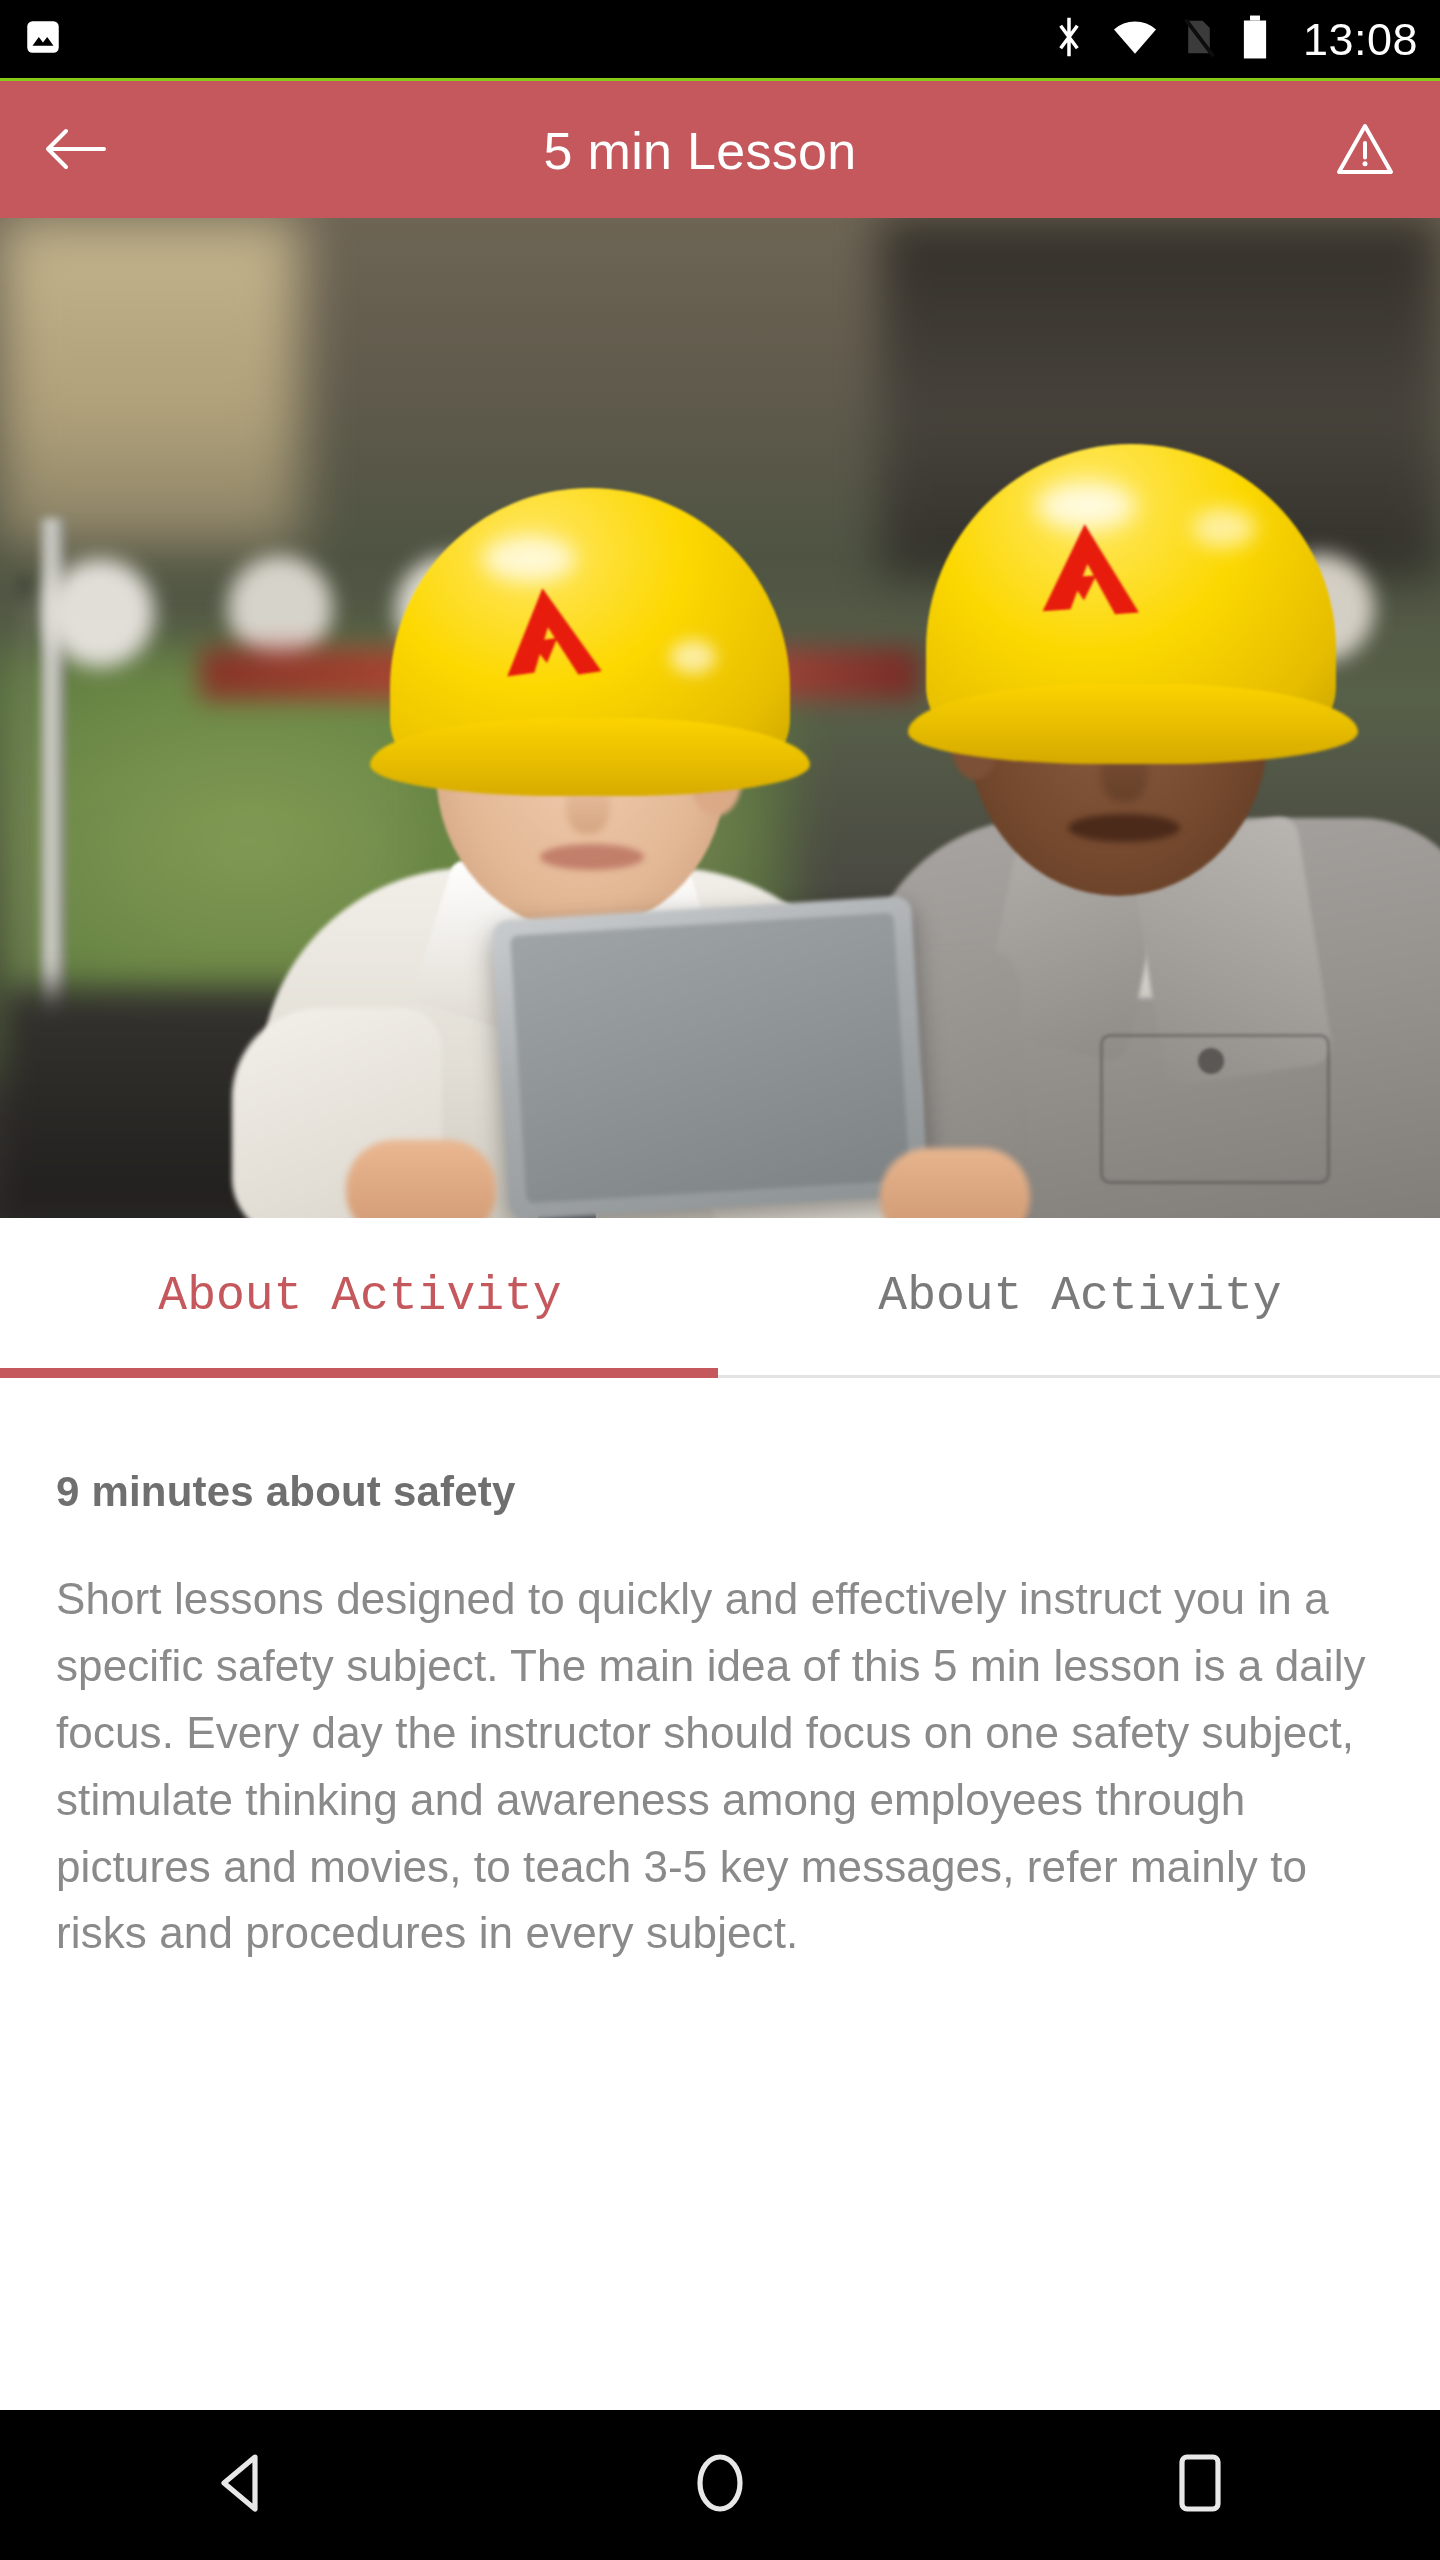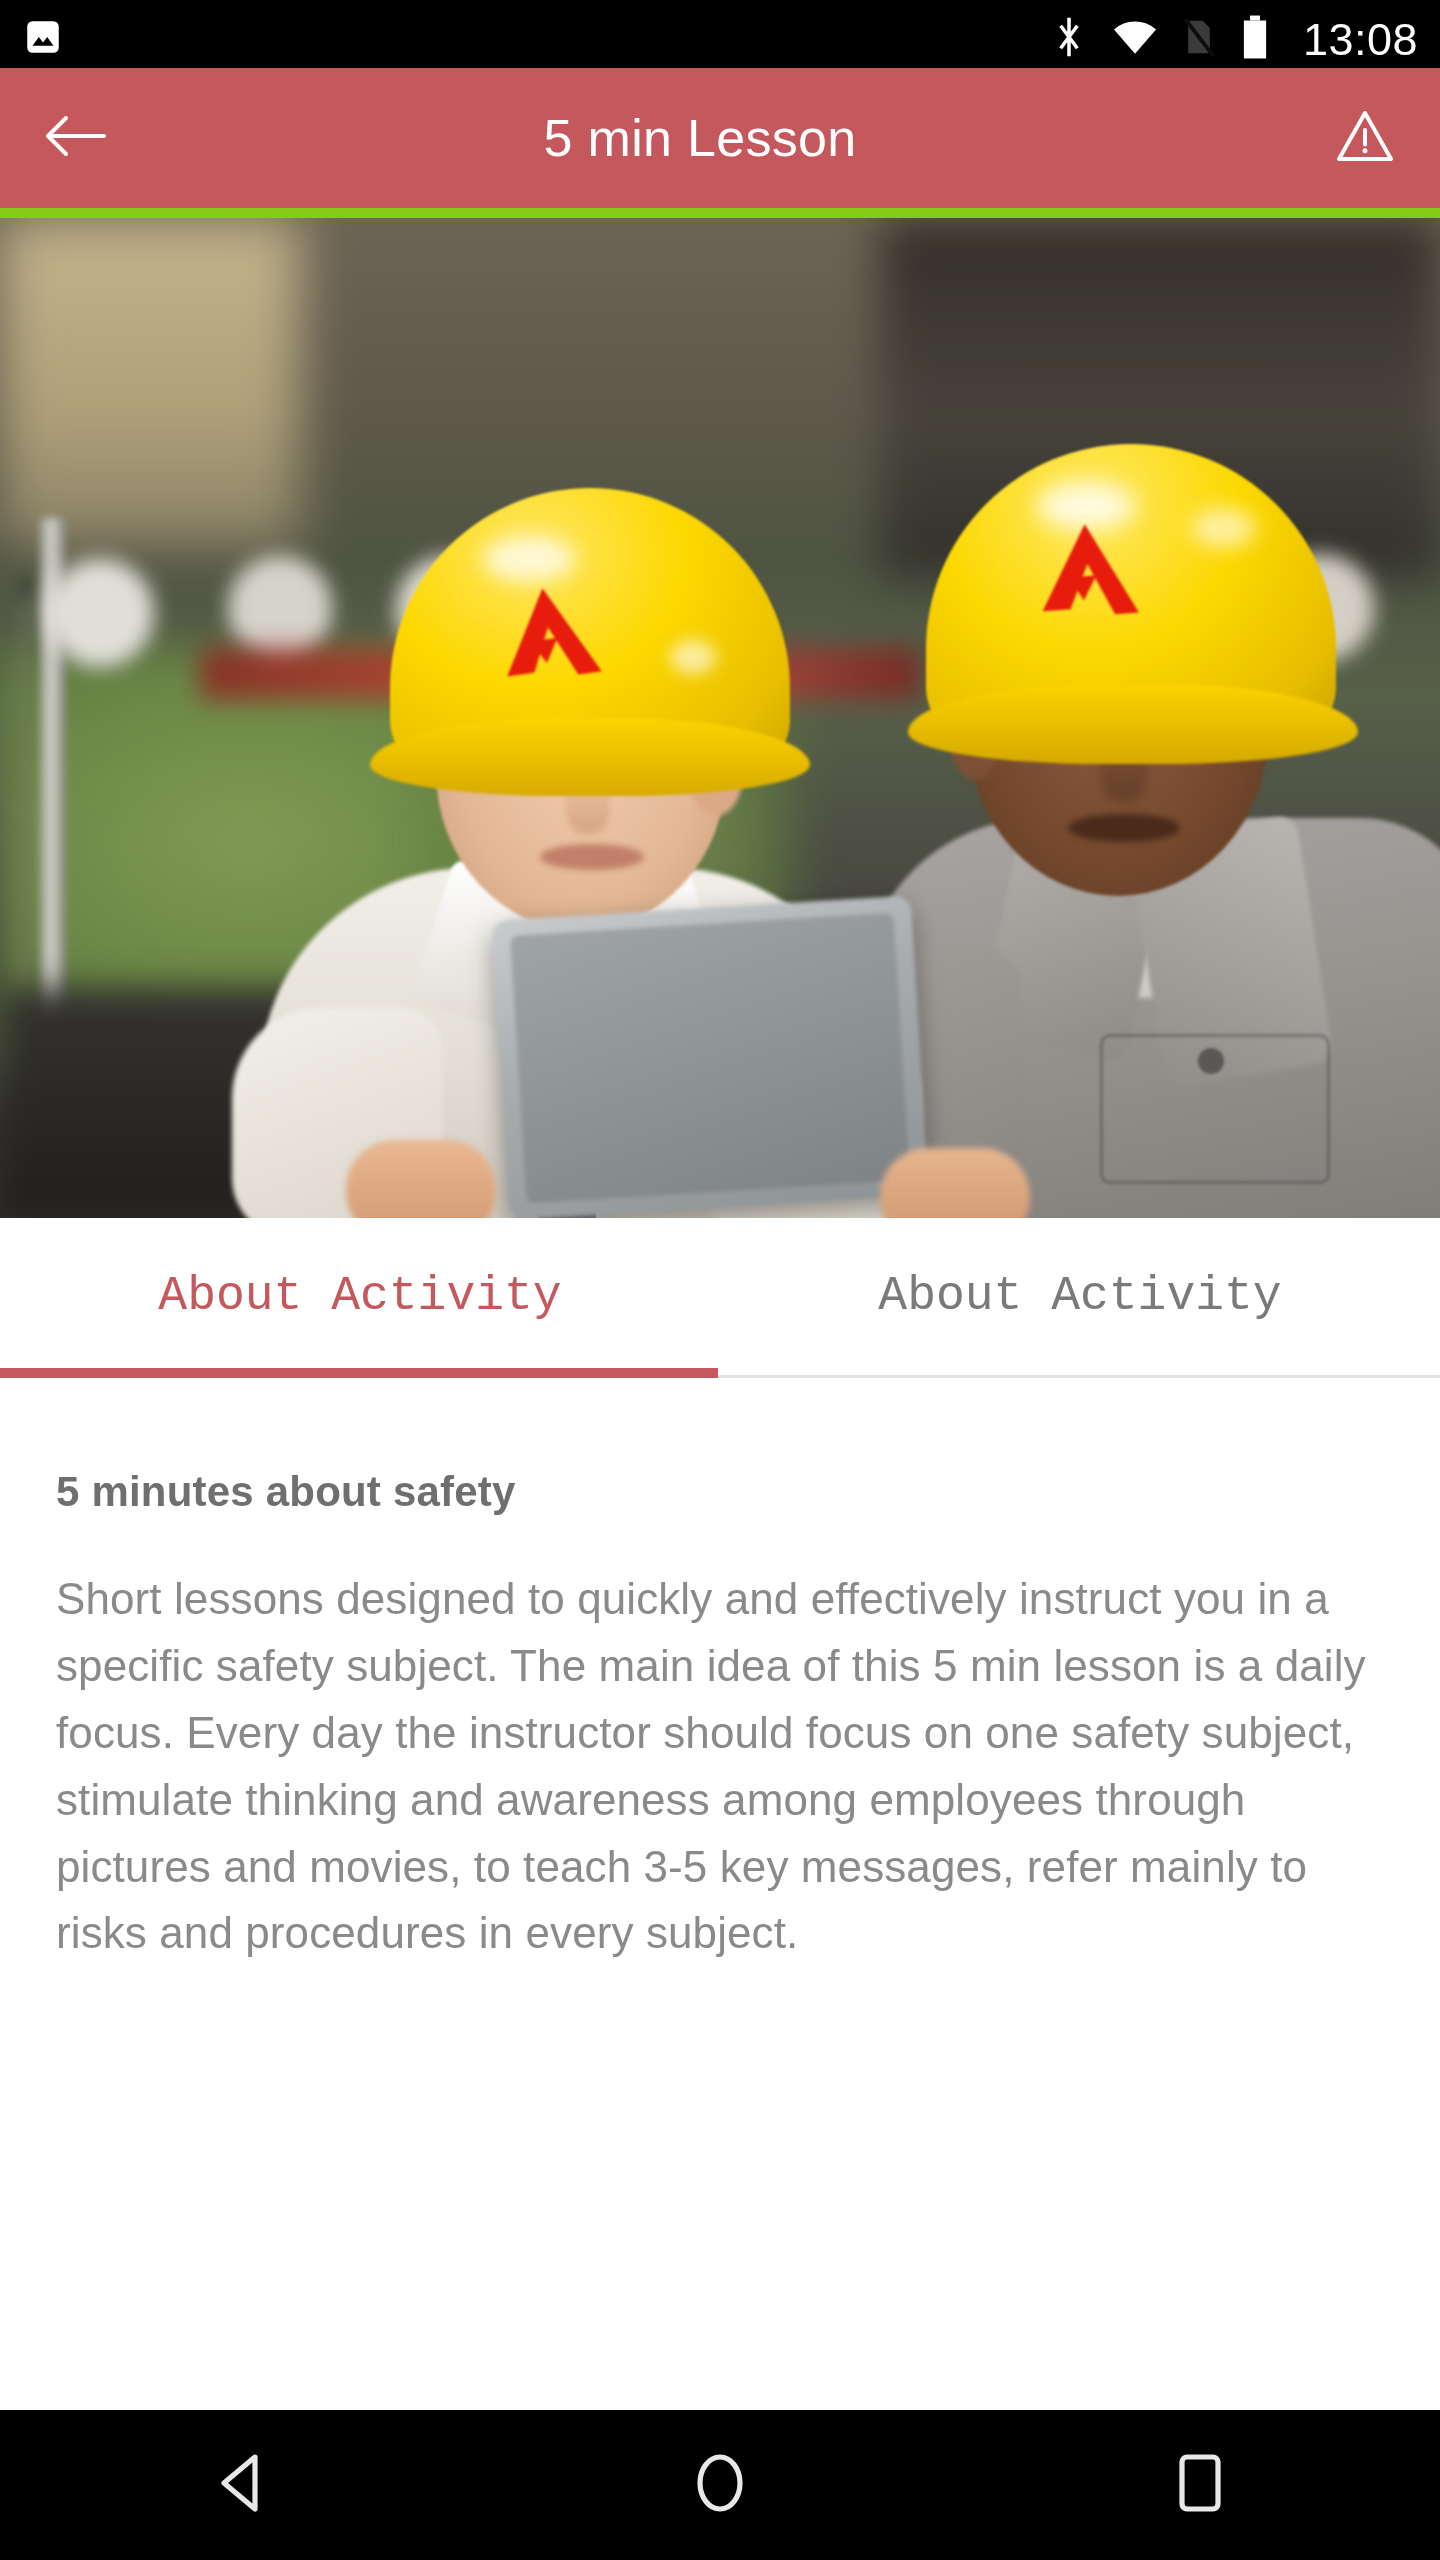--- a/index.html
+++ b/index.html
@@ -22,21 +22,21 @@
   .sb-right{ display:flex; align-items:center; gap:22px; }
   .sb-time{
     color:#fff; font-size:45px; letter-spacing:0.5px;
     font-family:"Liberation Sans", sans-serif;
     margin-left:10px; line-height:1;
   }
   .ic{ display:block; }
 
   
   .appbar{
-    position:absolute; top:68px; left:0; width:1440px; height:140px;
+    position:absolute; top:81px; left:0; width:1440px; height:140px;
     background:#c4585c; display:flex; align-items:center;
   }
   .appbar-back{
     width:150px; height:140px; display:flex; align-items:center; justify-content:center;
     cursor:pointer;
   }
   .appbar-title{
     flex:1 1 auto; text-align:center; color:#ffffff;
     font-size:52px; font-weight:400; letter-spacing:0.3px;
     margin-left:-40px;
@@ -513,21 +513,21 @@
   </div>
 
   <div class="tabs">
     <div class="tab active">About Activity</div>
     <div class="tab inactive">About Activity</div>
   </div>
   <div class="tab-underline"></div>
   <div class="tab-divider"></div>
 
   <div class="content">
-    <div class="content-heading">5 minutes about safety</div>
+    <div class="content-heading">9 minutes about safety</div>
     <div class="content-body">Short lessons designed to quickly and effectively instruct you in a specific safety subject. The main idea of this 5 min lesson is a daily focus. Every day the instructor should focus on one safety subject, stimulate thinking and awareness among employees through pictures and movies, to teach 3-5 key messages, refer mainly to risks and procedures in every subject.</div>
   </div>
 
   <div class="navbar">
     <div class="nav-btn">
       <span>
         <svg width="54" height="62" viewBox="0 0 27 31">
           <path d="M21 2.5L5.5 15.5 21 28.5z" fill="none" stroke="#e8e8e8" stroke-width="2.6" stroke-linejoin="round"></path>
         </svg>
       </span>

